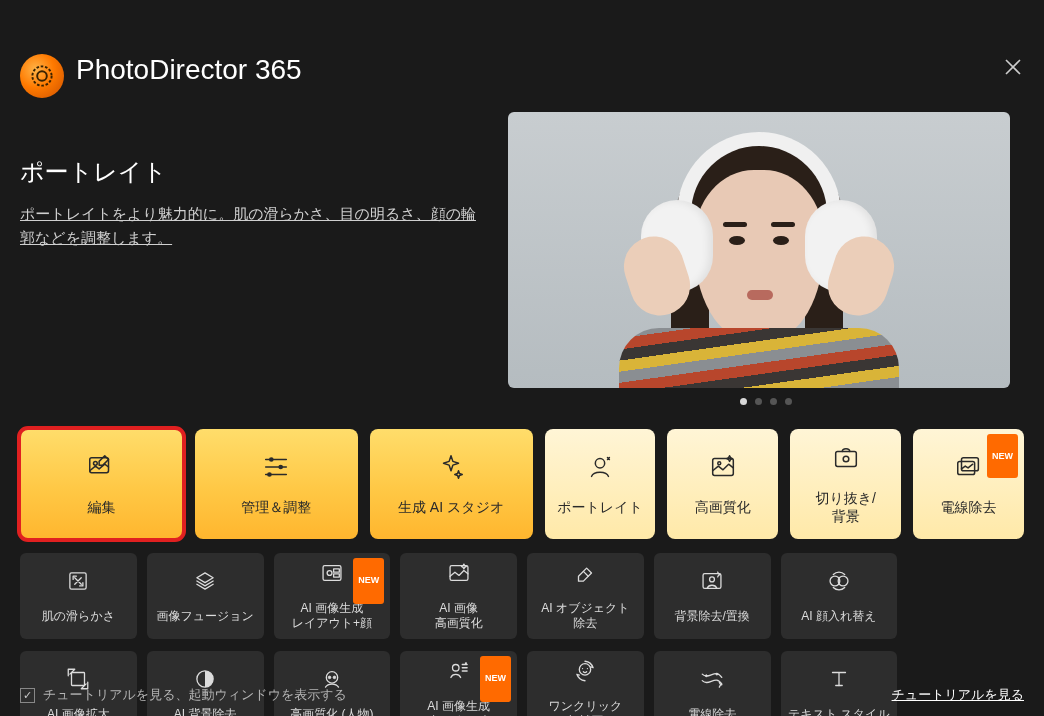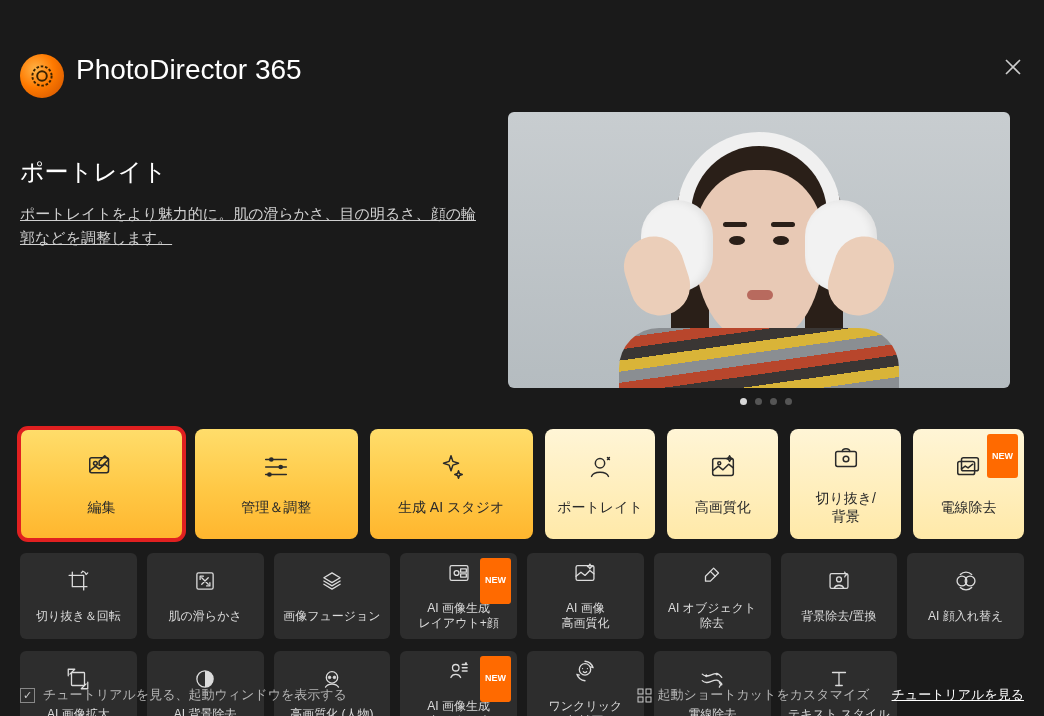--- a/index.html
+++ b/index.html
@@ -357,27 +357,20 @@
           <rect x="8" y="6" width="18" height="14" rx="2" stroke="currentColor" stroke-width="1.6" fill="none" stroke-linecap="round" stroke-linejoin="round"></rect>
           <path d="M8 18 l4 -3 3 2 5 -4" stroke="currentColor" stroke-width="1.6" fill="none" stroke-linecap="round" stroke-linejoin="round"></path>
         </svg></span>
       <span class="label">電線除去</span>
     </div>
   </div>
 
 <div class="sub-grid" id="sub1">
     <div class="tile-sub">
       <span style="color:#dcdcdc"><svg viewBox="0 0 32 32">
-          <path d="M9 5 v18 h18 M5 9 h18 v18" stroke="currentColor" stroke-width="1.6" fill="none" stroke-linecap="round" stroke-linejoin="round"></path>
-          <path d="M22 4 a6 6 0 0 1 4 4 l2 -2 M22 4 l-2 2" stroke="currentColor" stroke-width="1.6" fill="none" stroke-linecap="round" stroke-linejoin="round"></path>
-        </svg></span>
-      <span class="label">切り抜き＆回転</span>
-    </div>
-    <div class="tile-sub">
-      <span style="color:#dcdcdc"><svg viewBox="0 0 32 32">
           <rect x="6" y="6" width="20" height="20" rx="2" stroke="currentColor" stroke-width="1.6" fill="none" stroke-linecap="round" stroke-linejoin="round"></rect>
           <path d="M12 20 l8 -8 M12 12 l8 8" stroke="currentColor" stroke-width="1.6" fill="none" stroke-linecap="round" stroke-linejoin="round"></path>
           <path d="M10 10 h4 M10 10 v4 M22 22 h-4 M22 22 v-4" stroke="currentColor" stroke-width="1.6" fill="none" stroke-linecap="round" stroke-linejoin="round"></path>
         </svg></span>
       <span class="label">肌の滑らかさ</span>
     </div>
     <div class="tile-sub">
       <span style="color:#dcdcdc"><svg viewBox="0 0 32 32">
           <path d="M16 6 l10 6 -10 6 -10 -6 z" stroke="currentColor" stroke-width="1.6" fill="none" stroke-linecap="round" stroke-linejoin="round"></path>
           <path d="M6 16 l10 6 10 -6" stroke="currentColor" stroke-width="1.6" fill="none" stroke-linecap="round" stroke-linejoin="round"></path>
@@ -488,26 +481,15 @@
       <span class="label">テキスト スタイル</span>
     </div>
   </div>
 
 <div class="footer">
   <label class="chk">
     <span class="chk-box">✓</span>
     <span>チュートリアルを見る、起動ウィンドウを表示する</span>
   </label>
   <div class="right">
-    <span class="link">
-      <span class="grid-ico">
-        <svg width="15" height="15" viewBox="0 0 15 15">
-            <rect x="1" y="1" width="5" height="5" fill="none" stroke="#ccc"></rect>
-            <rect x="9" y="1" width="5" height="5" fill="none" stroke="#ccc"></rect>
-            <rect x="1" y="9" width="5" height="5" fill="none" stroke="#ccc"></rect>
-            <rect x="9" y="9" width="5" height="5" fill="none" stroke="#ccc"></rect>
-          </svg>
-      </span>
-      <span>起動ショートカットをカスタマイズ</span>
-    </span>
     <span class="link underline">チュートリアルを見る</span>
   </div>
 </div>
 
 </body></html>

